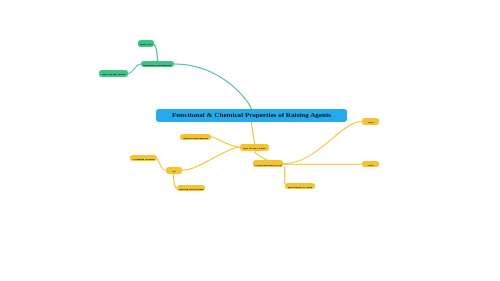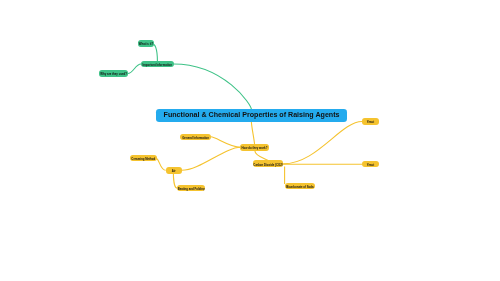--- a/index.html
+++ b/index.html
@@ -1,19 +1,19 @@
 <!DOCTYPE html>
 <html><head>
 <meta charset="utf-8">
 <title>Mind Map</title>
 <style>
   html,body{margin:0;padding:0;}
   body{width:500px;height:281px;background:#ffffff;overflow:hidden;
        font-family:"Liberation Sans",sans-serif;-webkit-font-smoothing:antialiased;}
-  #canvas{position:relative;width:500px;height:208px;}
+  #canvas{position:relative;width:500px;height:208px;font-family:Liberation Serif, serif;}
   svg.edges{position:absolute;left:0;top:0;width:500px;height:281px;pointer-events:none;}
   .node{position:absolute;display:flex;align-items:center;justify-content:center;
         box-sizing:border-box;white-space:nowrap;overflow:hidden;}
   .node > span{display:block;font-weight:bold;color:#121212;transform:translateZ(0);}
   .leaf{border-radius:2.9px;}
   .root{border-radius:3.2px;}
   .leaf > span{font-size:2.82px;line-height:2.82px;letter-spacing:0.005px;position:relative;top:1.25px;}
   .root > span{font-size:7.12px;line-height:7.12px;position:relative;top:0.3px;}
 </style>
 </head>

